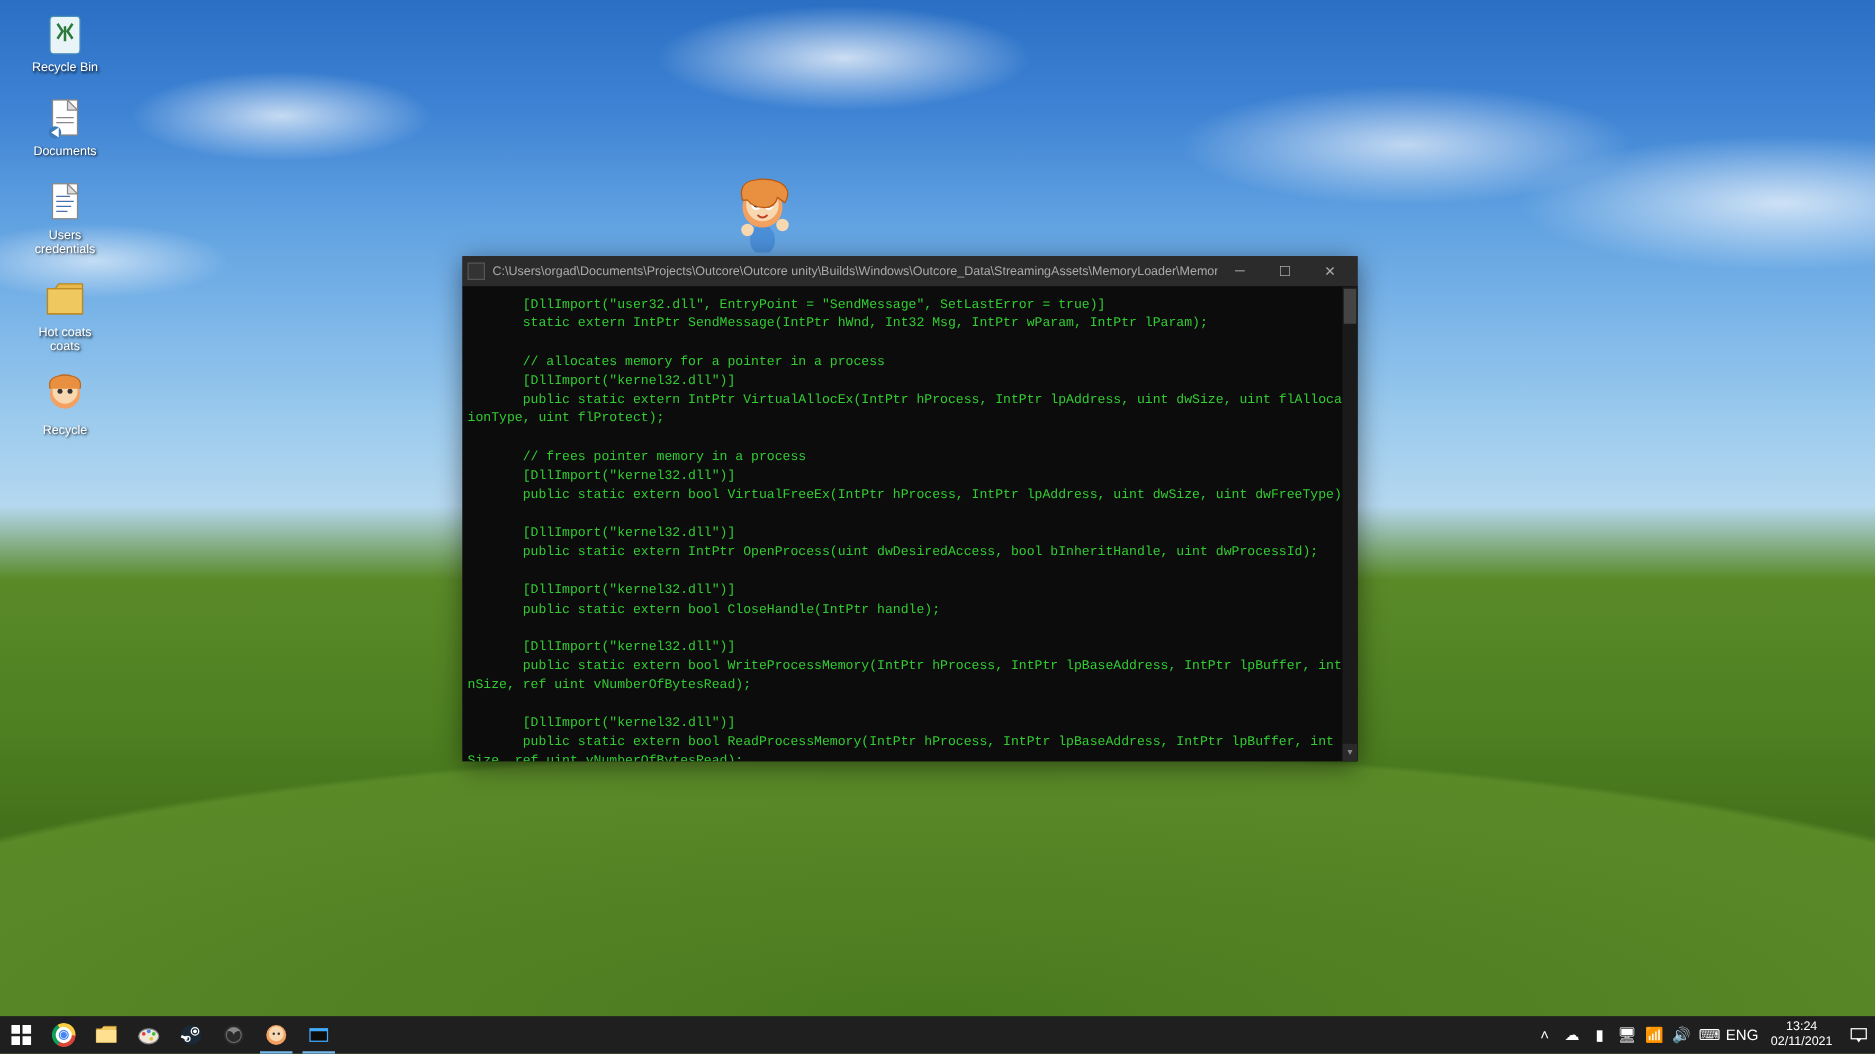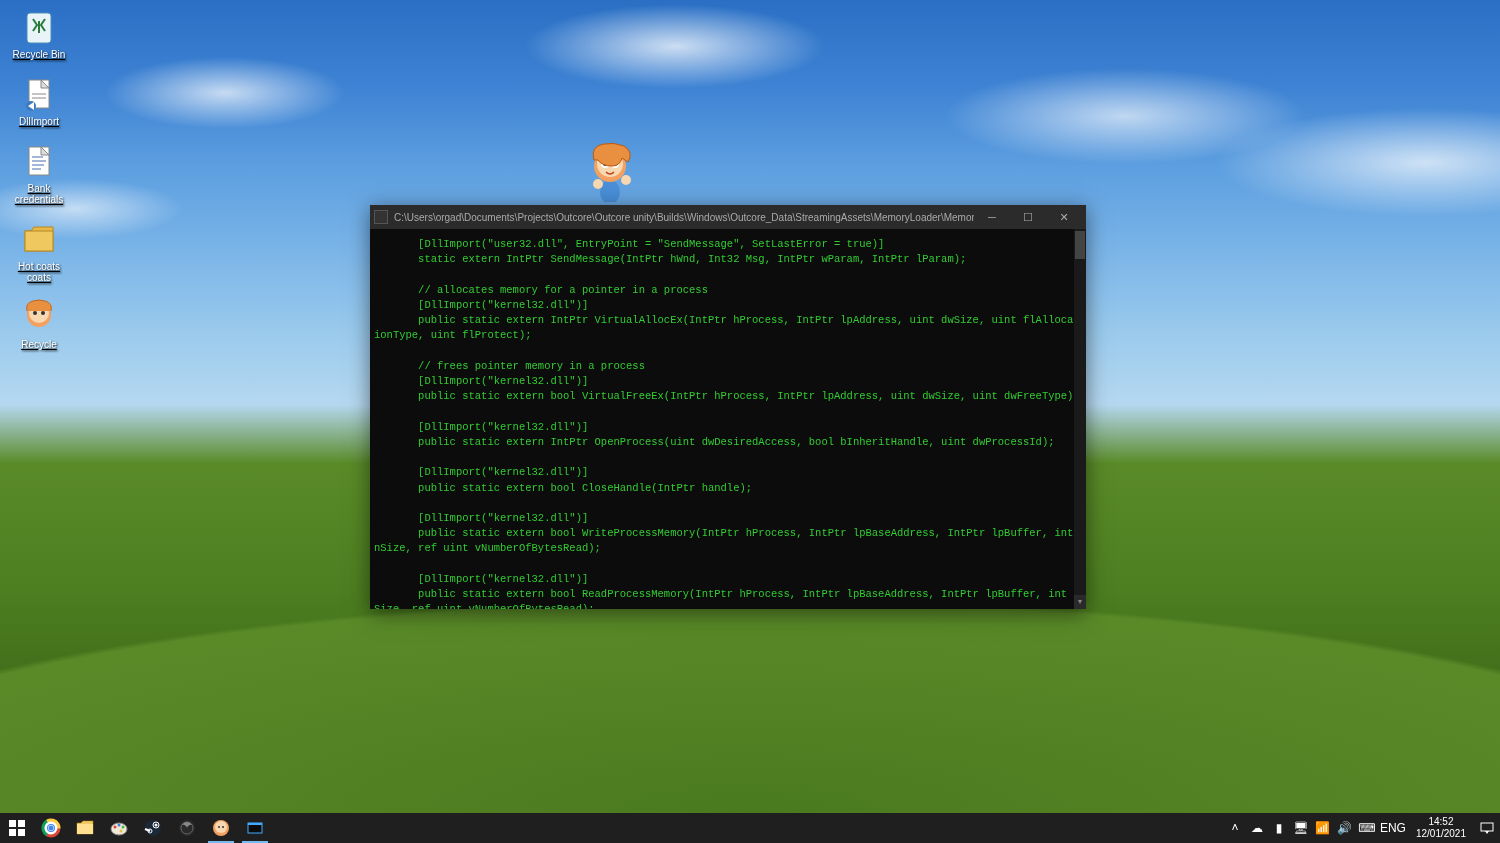--- a/index.html
+++ b/index.html
@@ -16,21 +16,21 @@
     radial-gradient(ellipse 250px 70px at 45% 10%, rgba(255,255,255,0.75), transparent 60%),
     radial-gradient(ellipse 300px 80px at 75% 25%, rgba(255,255,255,0.65), transparent 60%),
     radial-gradient(ellipse 350px 90px at 95% 35%, rgba(255,255,255,0.7), transparent 60%),
     radial-gradient(ellipse 180px 50px at 5% 45%, rgba(255,255,255,0.6), transparent 60%);
 }
 .hill { position: absolute; bottom: 30px; left: -5%; right: -5%; height: 50%;
   background: radial-gradient(ellipse 120% 100% at 50% 100%, #4a7a1e 0%, #5a8a28 50%, transparent 51%);
 }
 
 
-.desktop-icons { position: absolute; top: 5px; left: 4px; width: 80px; text-decoration: underline; }
+.desktop-icons { position: absolute; top: 5px; left: 17px; width: 80px; }
 .desktop-icon { display: flex; flex-direction: column; align-items: center; margin-bottom: 10px; cursor: pointer; width: 70px; padding: 2px; }
 .icon-gfx { width: 40px; height: 40px; display: flex; align-items: center; justify-content: center; font-size: 32px; }
 .icon-label { font-size: 10px; color: #fff; text-align: center; text-shadow: 1px 1px 2px rgba(0,0,0,0.9); line-height: 1.1; margin-top: 2px; word-wrap: break-word; max-width: 70px; }
 
 
 .sprite { position: absolute; left: 580px; top: 142px; width: 60px; height: 60px; pointer-events: none; }
 .sprite svg { width: 100%; height: 100%; }
 
 
 .console-window { position: absolute; left: 370px; top: 205px; width: 716px; height: 404px;
@@ -76,34 +76,34 @@
     <div class="icon-gfx">
       <svg viewBox="0 0 40 40">
           <rect x="10" y="6" width="20" height="28" fill="#fff" stroke="#888"></rect>
           <path d="M22 6 l8 8 l-8 0 z" fill="#ddd" stroke="#888"></path>
           <line x1="13" y1="20" x2="27" y2="20" stroke="#888"></line>
           <line x1="13" y1="24" x2="27" y2="24" stroke="#888"></line>
           <circle cx="12" cy="32" r="5" fill="#3a7abd"></circle>
           <path d="M9 32 l6 -4 l0 8 z" fill="#fff"></path>
         </svg>
     </div>
-    <div class="icon-label">DllImport</div>
+    <div class="icon-label">Documents</div>
   </div>
   <div class="desktop-icon">
     <div class="icon-gfx">
       <svg viewBox="0 0 40 40">
           <rect x="10" y="6" width="20" height="28" fill="#fff" stroke="#888"></rect>
           <path d="M22 6 l8 8 l-8 0 z" fill="#ddd" stroke="#888"></path>
           <line x1="13" y1="16" x2="24" y2="16" stroke="#4a6fb0"></line>
           <line x1="13" y1="20" x2="27" y2="20" stroke="#4a6fb0"></line>
           <line x1="13" y1="24" x2="25" y2="24" stroke="#4a6fb0"></line>
           <line x1="13" y1="28" x2="22" y2="28" stroke="#4a6fb0"></line>
         </svg>
     </div>
-    <div class="icon-label">Bank credentials</div>
+    <div class="icon-label">Users credentials</div>
   </div>
   <div class="desktop-icon">
     <div class="icon-gfx">
       <svg viewBox="0 0 40 40">
           <path d="M6 12 l6 0 l3 -4 l19 0 l0 24 l-28 0 z" fill="#e8b84a" stroke="#b88820"></path>
           <rect x="6" y="12" width="28" height="20" fill="#f0c860" stroke="#b88820"></rect>
         </svg>
     </div>
     <div class="icon-label">Hot coats coats</div>
   </div>
@@ -254,22 +254,22 @@
   <div class="tb-right">
     <div class="tray-icon">˄</div>
     <div class="tray-icon">☁</div>
     <div class="tray-icon">▮</div>
     <div class="tray-icon">🖥</div>
     <div class="tray-icon">📶</div>
     <div class="tray-icon">🔊</div>
     <div class="tray-icon">⌨</div>
     <div class="tray-icon" style="width:30px">ENG</div>
     <div class="clock">
-      <div>14:52</div>
-      <div>12/01/2021</div>
+      <div>13:24</div>
+      <div>02/11/2021</div>
     </div>
     <div class="action-center">
       <svg width="16" height="16" viewBox="0 0 16 16">
           <rect x="2" y="3" width="12" height="8" fill="none" stroke="#fff" stroke-width="1"></rect>
           <path d="M6 11 l2 3 l2 -3" fill="#fff"></path>
         </svg>
     </div>
   </div>
 </div>
 

